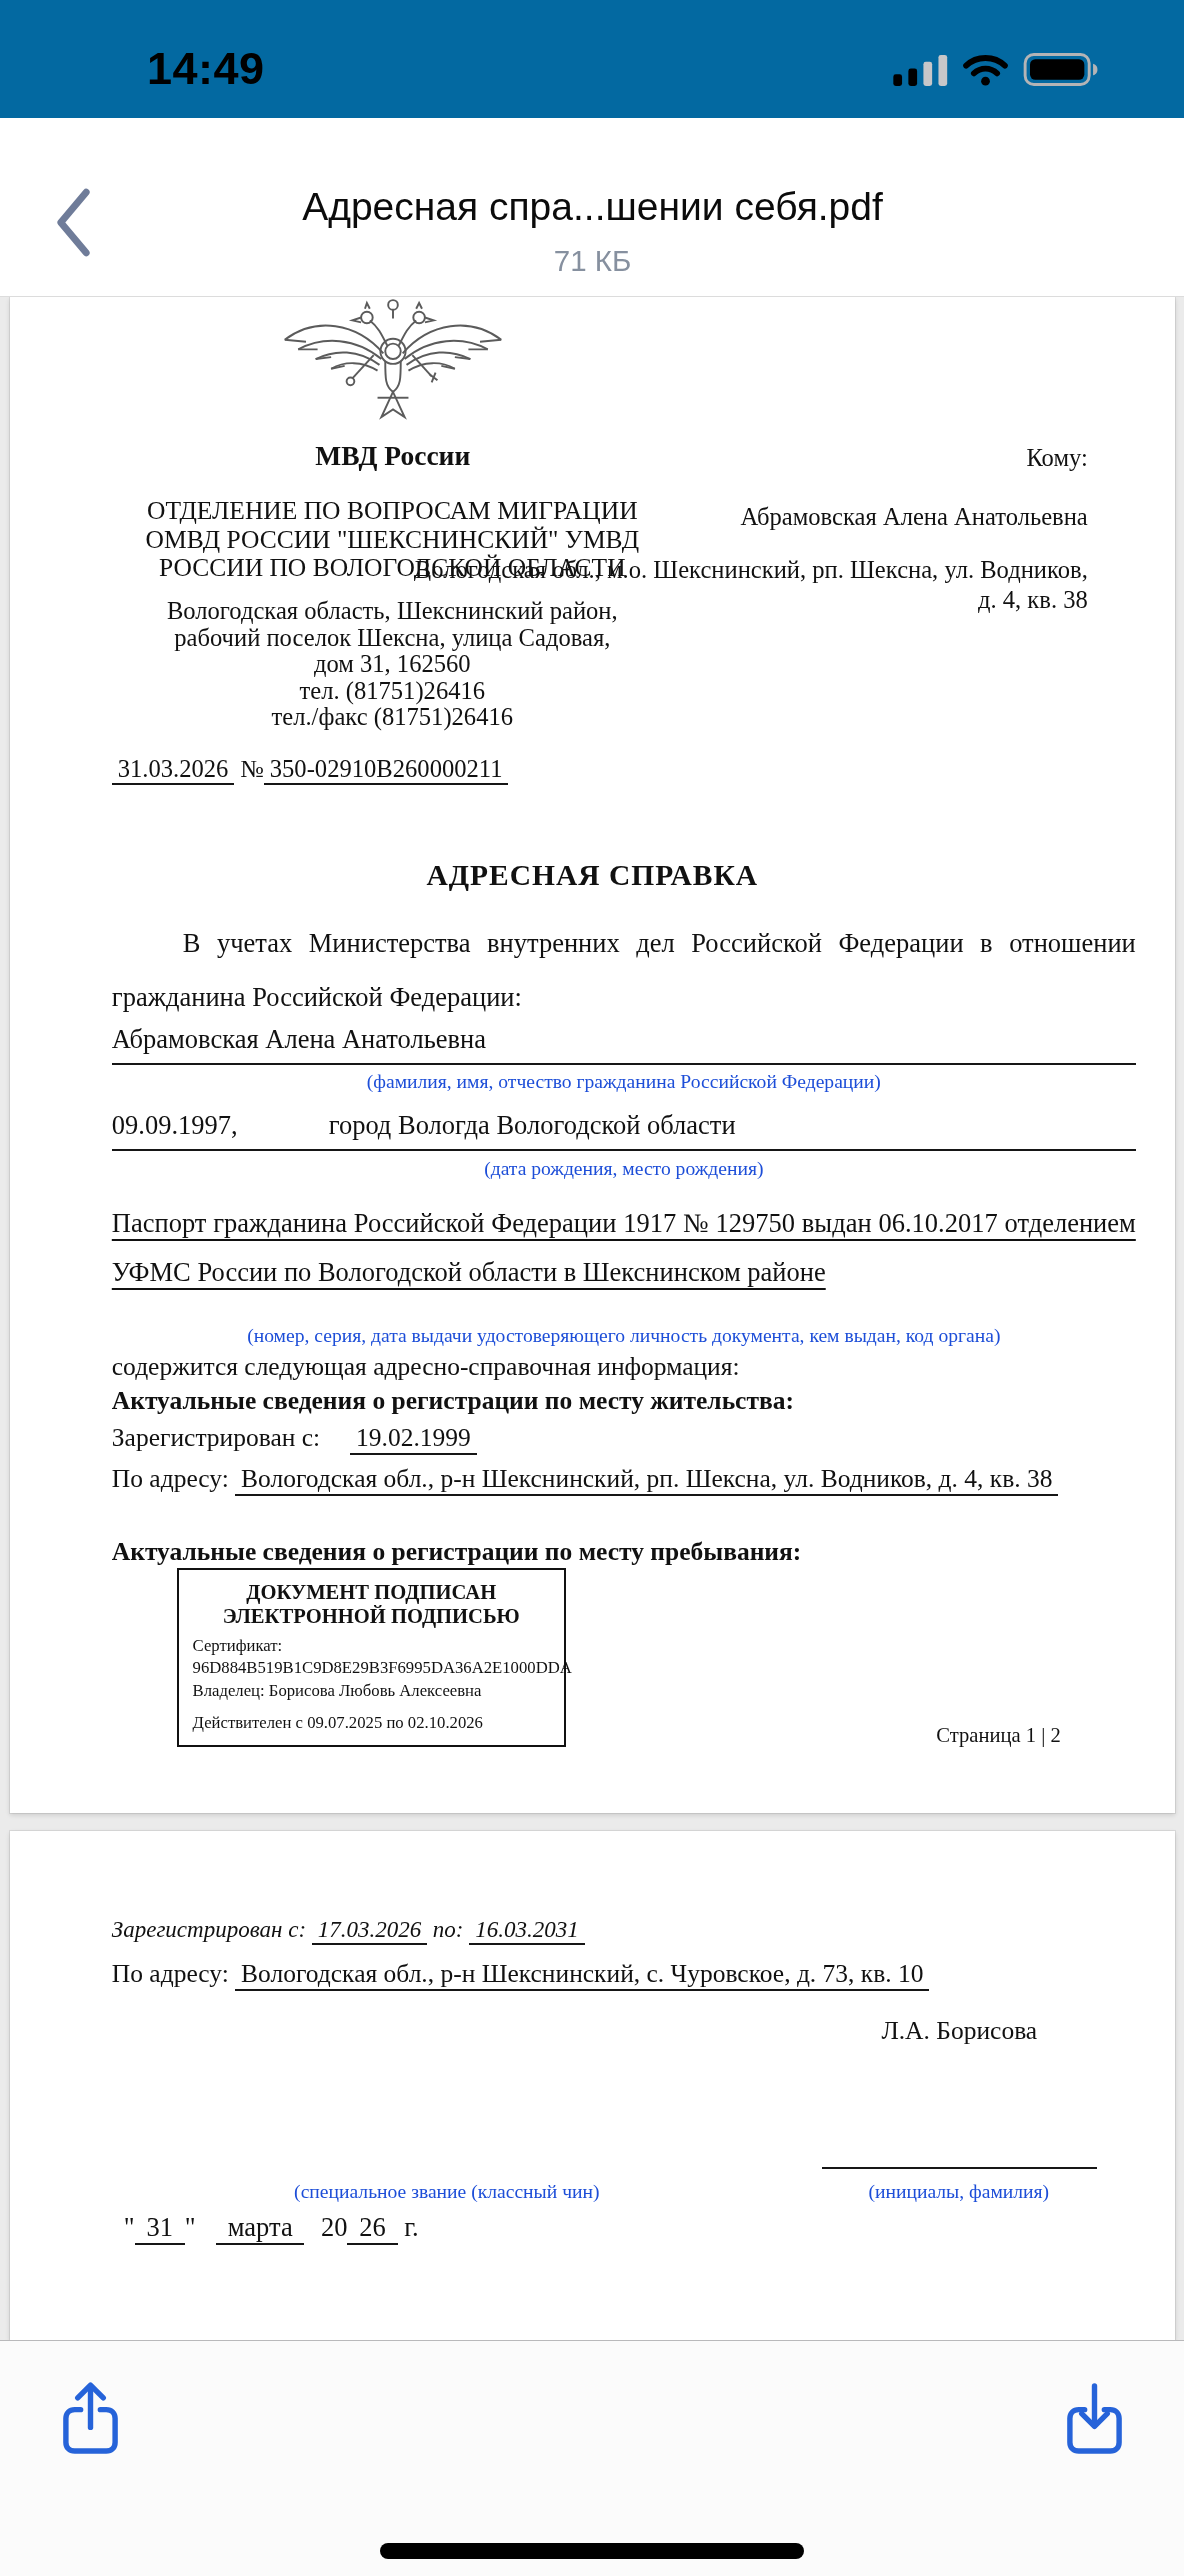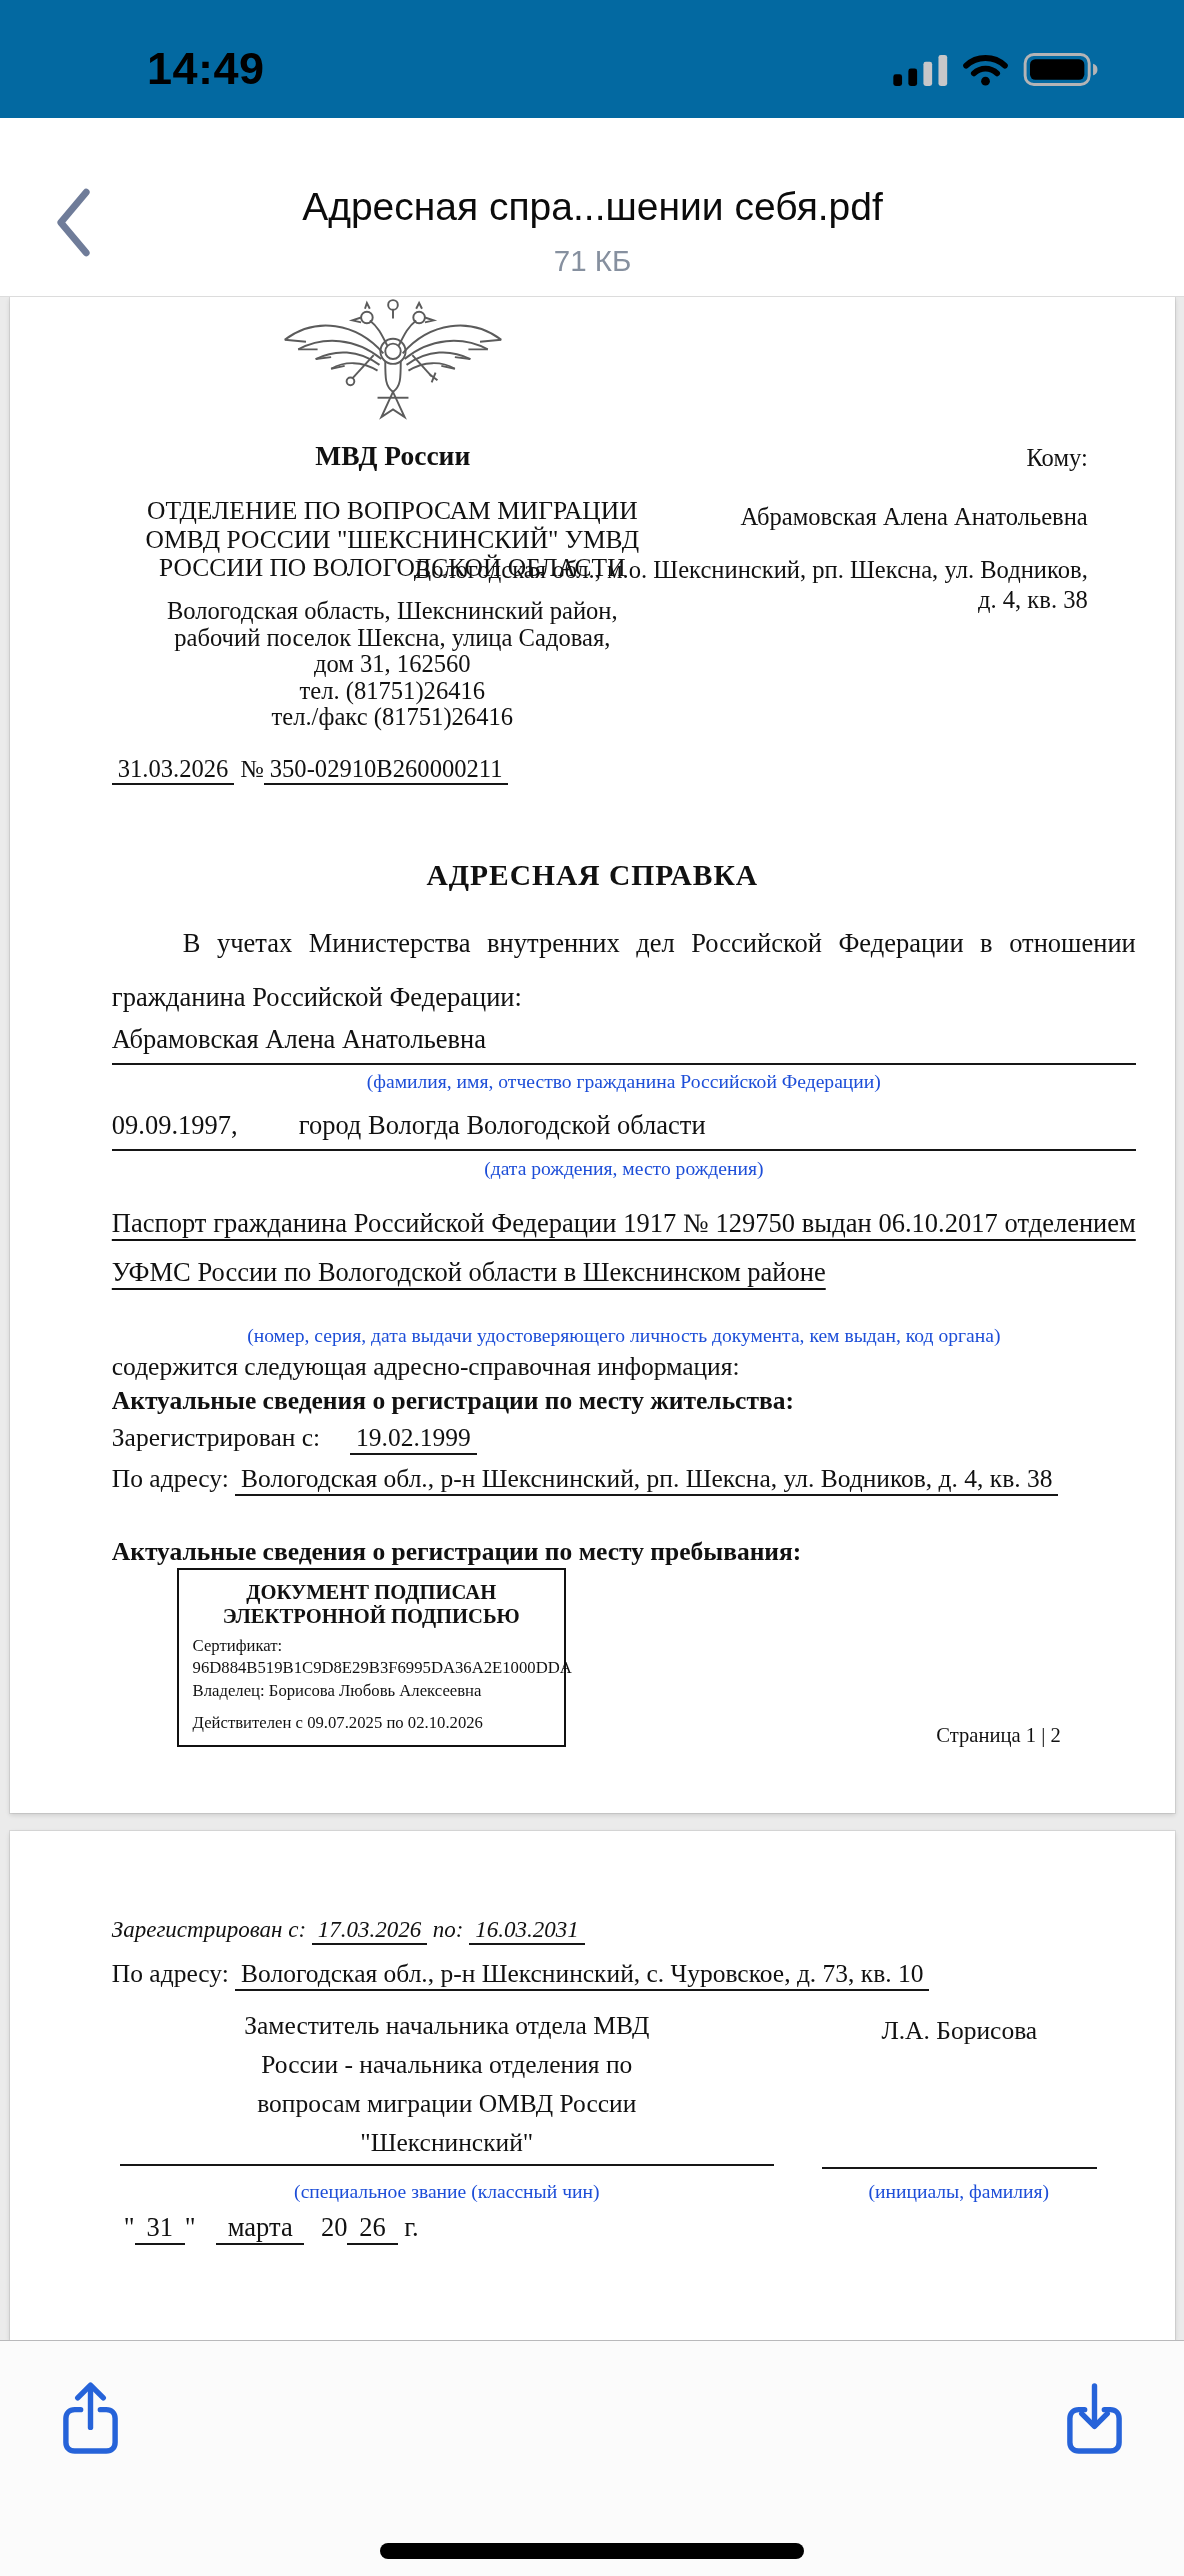--- a/index.html
+++ b/index.html
@@ -42,21 +42,21 @@
   .ref-line { left:102px; top:458px; font-size:24.6px; }
   .recipient { left:393px; top:147px; width:685px; text-align:right; font-size:24.6px; }
   .recipient .name { margin-top:31px; }
   .recipient .addr { margin-top:24px; line-height:29.5px; }
 
   .doc-title { left:0; top:562px; width:1165px; text-align:center; font-size:29.5px; font-weight:700; letter-spacing:1px; }
   .intro { left:102px; top:619px; width:1024px; font-size:26.5px; line-height:54px; text-align:justify; text-indent:71px; }
   .fio-row { left:102px; top:727px; width:1024px; font-size:26.5px; padding-bottom:7.9px; }
   .fio-caption { left:102px; top:774px; width:1024px; }
   .birth-row { left:102px; top:813px; width:1024px; font-size:26.5px; padding-bottom:7.9px; }
-  .birth-place { margin-left:61px; }
+  .birth-place { margin-left:91px; }
   .birth-caption { left:102px; top:861px; width:1024px; }
   .passport { left:102px; top:902px; width:1024px; font-size:26.5px; line-height:49px; text-align:justify; }
   .passport .u2 { text-decoration:underline; text-decoration-thickness:2px; text-underline-offset:6.9px; }
   .passport-caption { left:102px; top:1028px; width:1024px; }
   .contains { left:102px; top:1055px; width:1024px; font-size:25.5px; }
   .h-residence { left:102px; top:1089px; width:1024px; font-size:25.5px; font-weight:700; }
   .reg-line1 { left:102px; top:1126px; width:1024px; font-size:25.5px; }
   .reg-line1 .u { margin-left:23.6px; }
   .addr-line1 { left:102px; top:1163px; width:1024px; font-size:25.5px; line-height:37px; }
   .h-stay { left:102px; top:1240px; width:1024px; font-size:25.5px; font-weight:700; }
@@ -256,26 +256,20 @@
       <span class="u">17.03.2026</span>
       <span>по:</span>
       <span class="u">16.03.2031</span>
     </div>
 
     <div class="abs addr-line2">
       <span>По адресу:</span>
       <span class="u">Вологодская обл., р-н Шекснинский, с. Чуровское, д. 73, кв. 10</span>
     </div>
 
-    <div class="abs sig-left">
-      <div>Заместитель начальника отдела МВД</div>
-      <div>России - начальника отделения по</div>
-      <div>вопросам миграции ОМВД России</div>
-      <div>"Шекснинский"</div>
-    </div>
 
     <div class="abs sig-right">
       <div class="signer-name">Л.А. Борисова</div>
     </div>
 
     <div class="abs sig-caption-left caption center">(специальное звание (классный чин)</div>
     <div class="abs sig-caption-right caption center">(инициалы, фамилия)</div>
 
     <div class="abs date-line">
       <span>"</span><span class="u">31</span><span>"</span>

